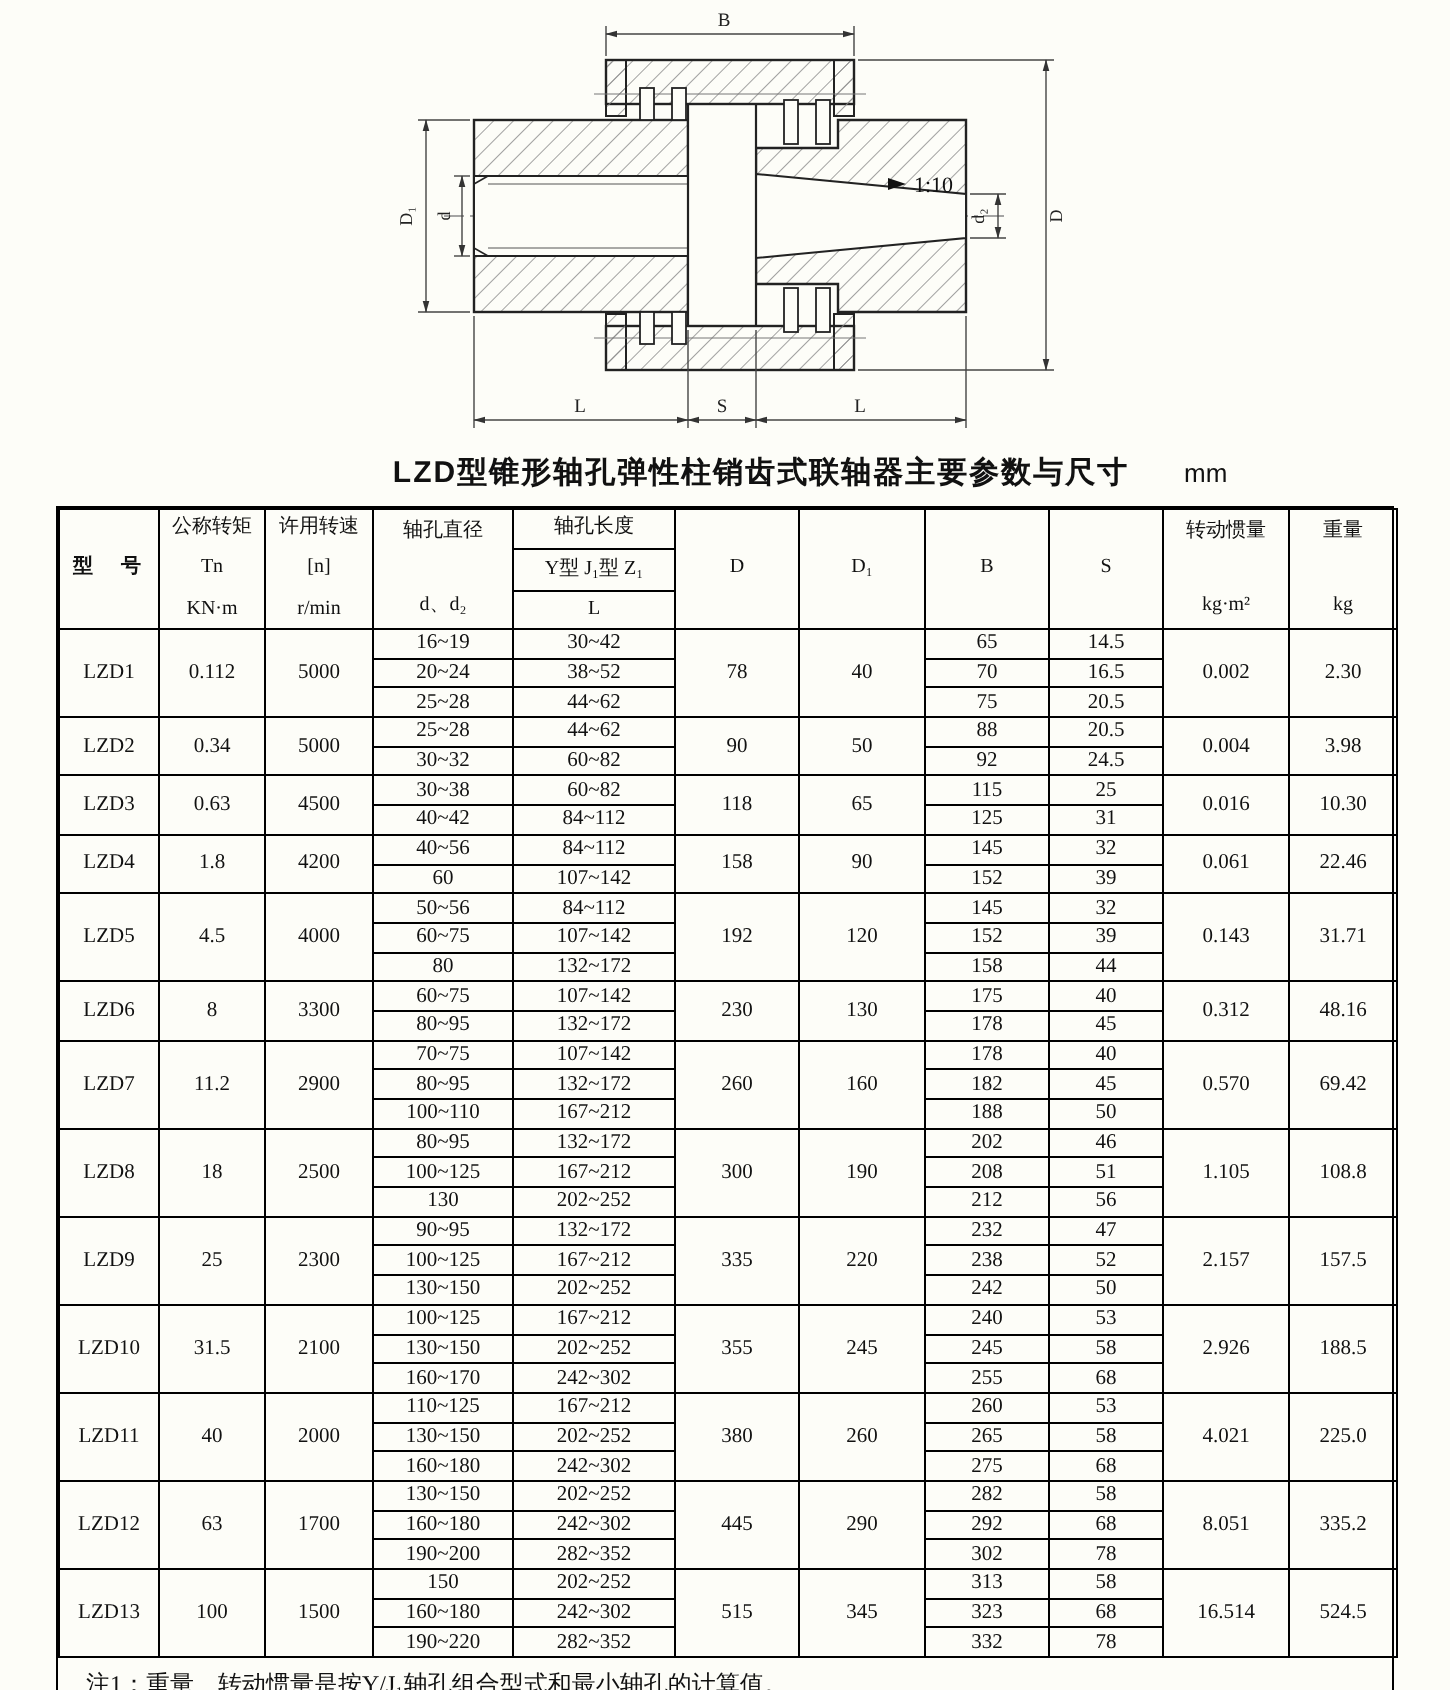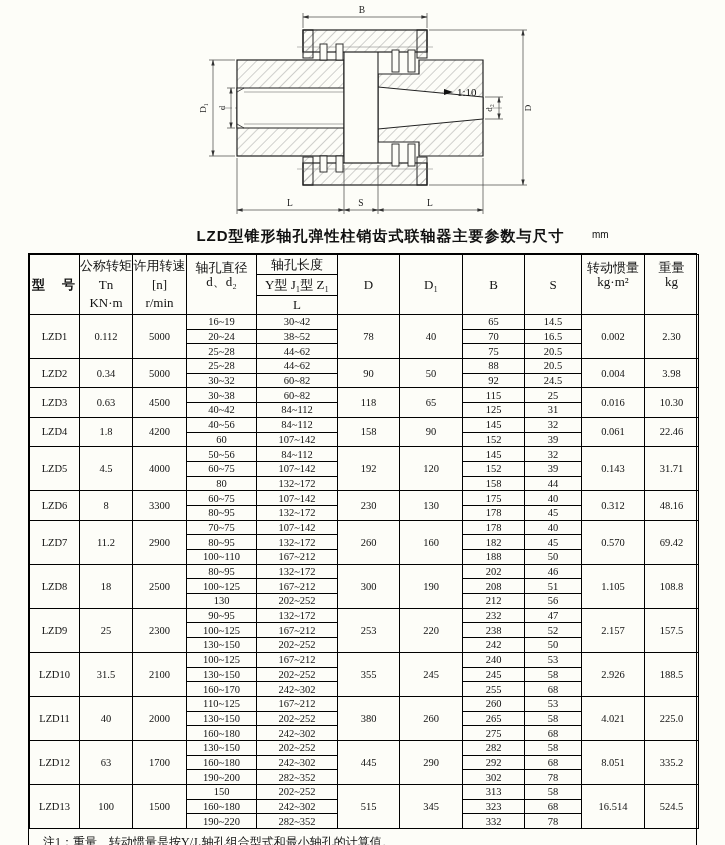--- a/index.html
+++ b/index.html
@@ -17,43 +17,43 @@
   .drawing{position:absolute;left:0;top:0;width:725px;height:225px;}
 
   
   .title-row{position:absolute;left:0;top:227px;width:725px;height:22px;}
   .doc-title{
     position:absolute;left:0;right:0;text-align:center;
     transform:translateX(18px);
     font-family:"Liberation Sans","DejaVu Sans",sans-serif;
     font-size:15px;font-weight:600;letter-spacing:1px;
   }
-  .unit-label{position:absolute;left:592px;top:2px;font-size:10px;
+  .unit-label{position:absolute;left:592px;top:2px;font-size:13px;
     font-family:"Liberation Sans","DejaVu Sans",sans-serif;}
 
   
   .table-frame{
     position:absolute;left:28px;top:253px;width:669px;
     box-sizing:border-box;
     border:1px solid #000;border-bottom:2px solid #000;
     background:#fdfdf8;
   }
   table{border-collapse:collapse;table-layout:fixed;width:100%;}
   th,td{
     border:1px solid #000;
     text-align:center;vertical-align:middle;
     font-weight:normal;
     font-size:10.5px;line-height:1.05;
     padding:0;overflow:hidden;white-space:nowrap;
   }
-  thead th{font-size:13px;}
+  thead th{font-size:10px;}
   tbody td{height:13.7px;}
   .hcell-3{display:flex;flex-direction:column;justify-content:space-between;
     height:51px;padding:3px 0;}
-  .hcell-2{display:flex;flex-direction:column;
+  .hcell-2{display:flex;flex-direction:column;justify-content:space-between;
     height:47px;padding:5px 0;}
   .model-col{letter-spacing:2px;font-weight:bold;}
 
   
   .notes{
     font-size:12px;line-height:1.6;
     padding:4px 6px 6px 14px;text-align:left;
   }
 </style>
 </head>
@@ -413,21 +413,21 @@
             <td>202~252</td>
             <td>212</td>
             <td>56</td>
           </tr>
           <tr>
             <td rowspan="3">LZD9</td>
             <td rowspan="3">25</td>
             <td rowspan="3">2300</td>
             <td>90~95</td>
             <td>132~172</td>
-            <td rowspan="3">253</td>
+            <td rowspan="3">335</td>
             <td rowspan="3">220</td>
             <td>232</td>
             <td>47</td>
             <td rowspan="3">2.157</td>
             <td rowspan="3">157.5</td>
           </tr>
           <tr>
             <td>100~125</td>
             <td>167~212</td>
             <td>238</td>

